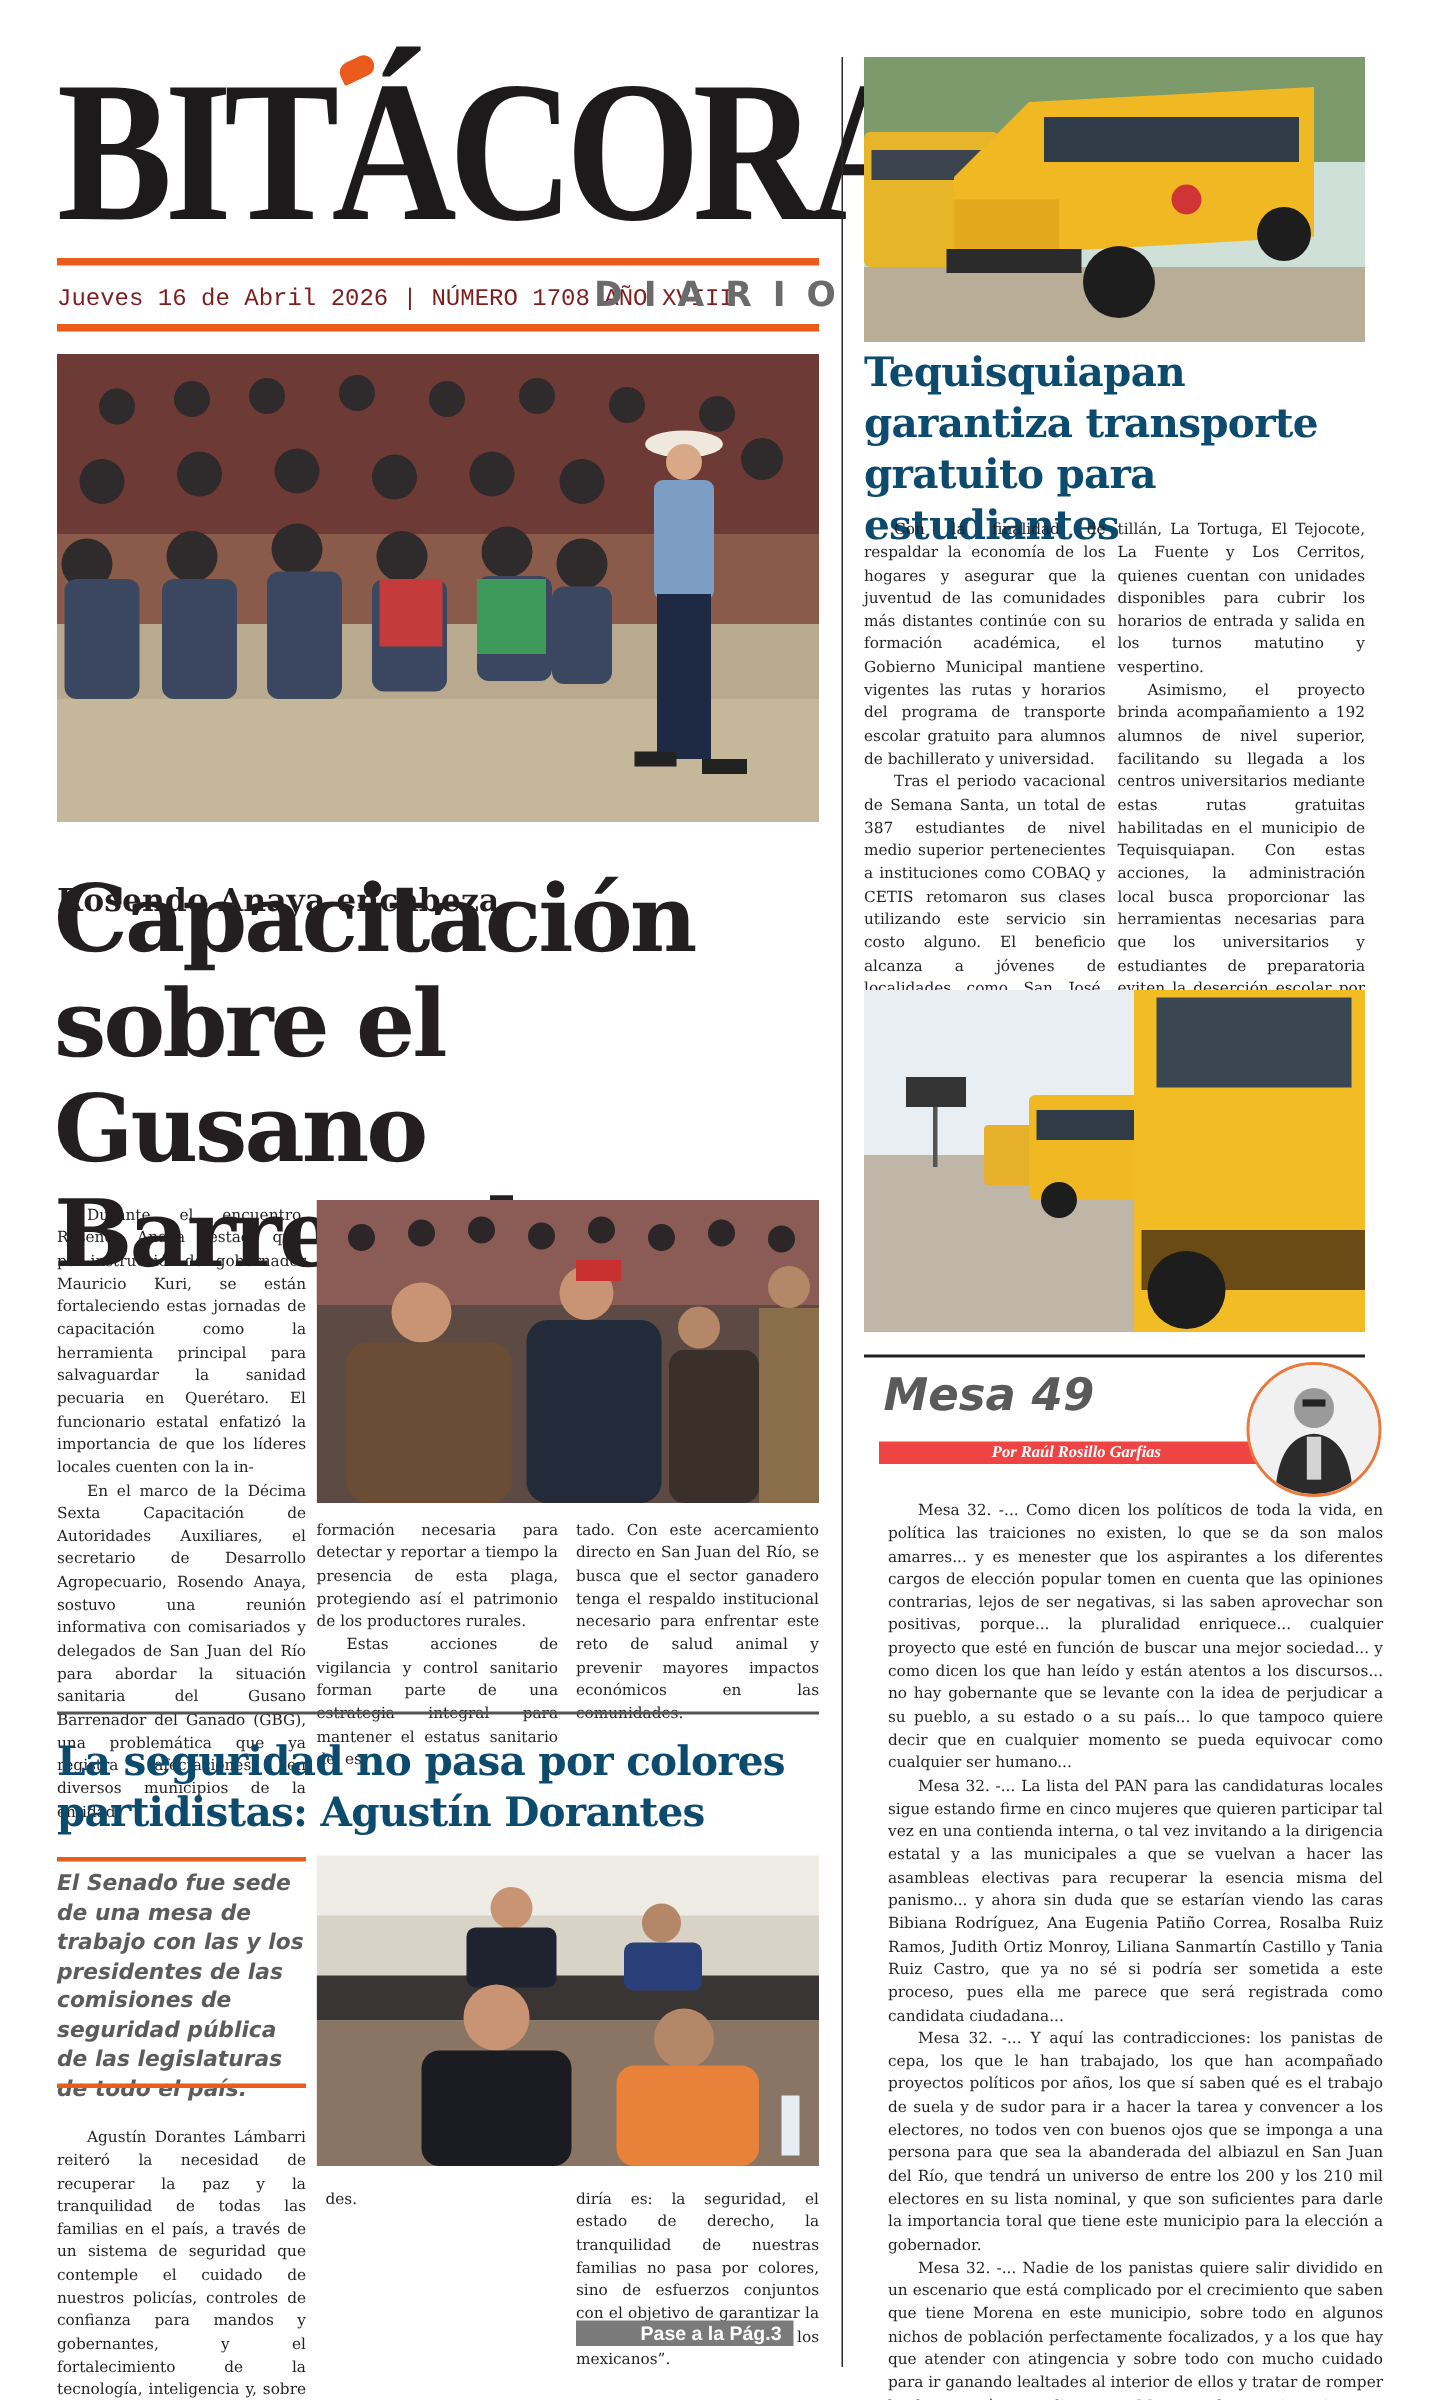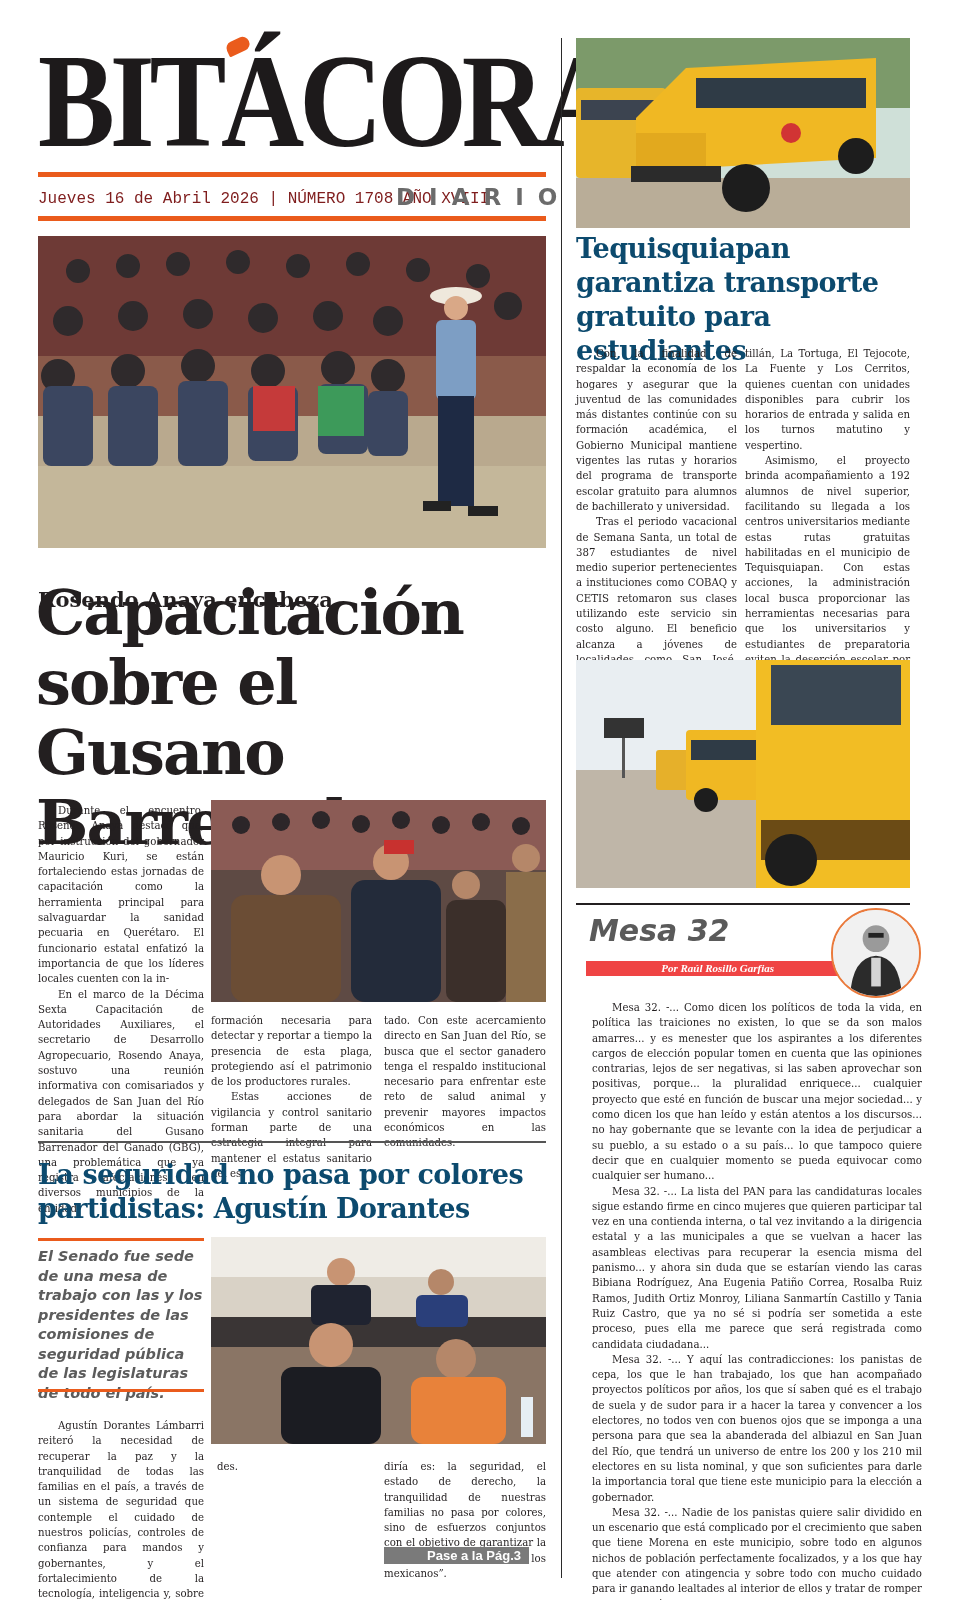--- a/index.html
+++ b/index.html
@@ -211,21 +211,21 @@
     <rect x="115" y="80" width="70" height="20" fill="#2f3b46"></rect>
     <circle cx="130" cy="140" r="12" fill="#1d1d1d"></circle>
     <rect x="180" y="0" width="154" height="228" fill="#f2bd24"></rect>
     <rect x="195" y="5" width="130" height="60" fill="#3a4753"></rect>
     <rect x="185" y="160" width="149" height="40" fill="#6b4b15"></rect>
     <circle cx="215" cy="200" r="26" fill="#1d1d1d"></circle>
   </svg>
 </div>
 
 <div class="abs" style="left:576px; top:903px; width:334px; height:2px; background:#231f20;"></div>
-<div class="abs mesa-title" style="left:589px; top:913px;">Mesa 32</div>
+<div class="abs mesa-title" style="left:589px; top:913px;">Mesa 49</div>
 <div class="abs byline-bar" style="left:586px; top:961px; width:274px;">Por Raúl Rosillo Garfias</div>
 <div class="abs avatar" style="left:831px; top:908px; width:90px; height:90px;">
   <svg viewBox="0 0 90 90" width="86" height="86">
     <rect width="90" height="90" fill="#f1f1f1"></rect>
     <circle cx="45" cy="30" r="14" fill="#9a9a9a"></circle>
     <rect x="37" y="24" width="16" height="5" fill="#222"></rect>
     <path d="M18 90 Q20 50 45 48 Q70 50 72 90 Z" fill="#2b2b2b"></path>
     <rect x="40" y="50" width="10" height="30" fill="#d4d4d4"></rect>
   </svg>
 </div>

